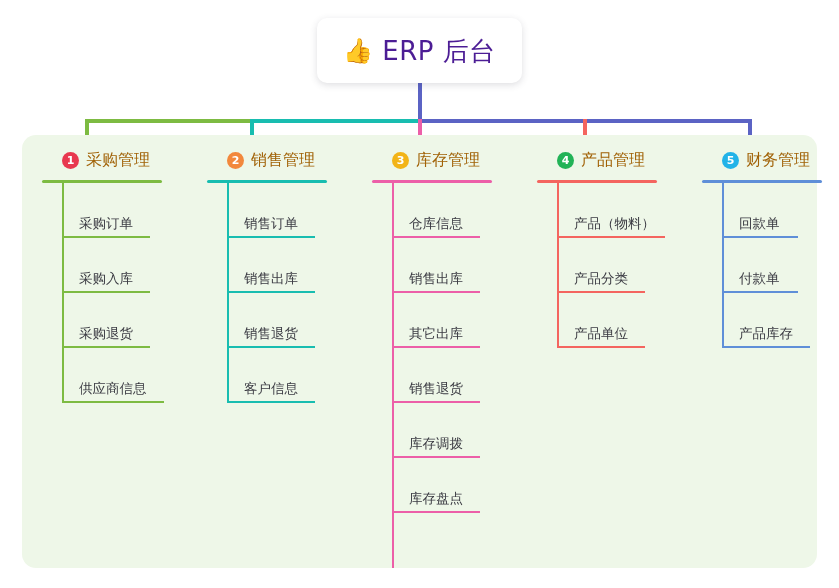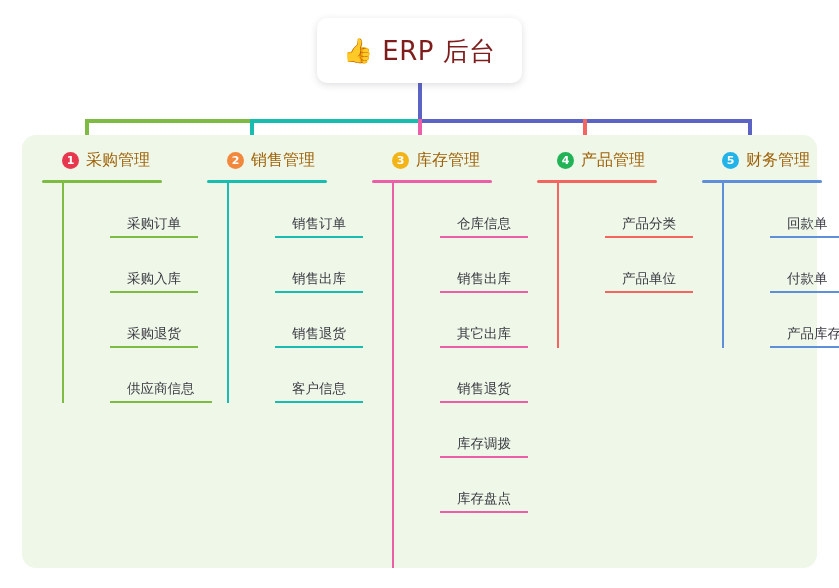--- a/index.html
+++ b/index.html
@@ -25,21 +25,21 @@
     background: #ffffff;
     border-radius: 10px;
     box-shadow: 0 2px 7px rgba(60,60,80,0.17);
     display: flex;
     align-items: center;
     justify-content: center;
     box-sizing: border-box;
   }
   #root-label {
     font-size: 26px;
-    color: #7f1d1d;
+    color: #4c1d95;
     letter-spacing: 0.5px;
     white-space: nowrap;
     line-height: 1;
   }
   #root-emoji {
     font-size: 24px;
     margin-right: 9px;
     line-height: 1;
   }
 
@@ -110,21 +110,20 @@
     position: absolute;
     left: 20px;
     top: 0;
     width: 2px;
   }
   .leaf {
     position: relative;
     height: 55px;
     box-sizing: border-box;
     padding-left: 14px;
-    margin-left: 48px;
   }
   .leaf-text {
     position: absolute;
     left: 17px;
     bottom: 8px;
     font-size: 13.5px;
     color: #3a3a42;
     white-space: nowrap;
     line-height: 1;
   }
@@ -249,20 +248,24 @@
     </div>
     <div class="column" style="left: 537px;">
       <div class="col-head">
         <span class="badge" style="background: rgb(34, 179, 87);">4</span>
         <span class="col-title">产品管理</span>
       </div>
       <div class="head-rule" style="background: rgb(244, 101, 95); width: 120px;"></div>
       <div class="items">
         <div class="spine" style="background: rgb(244, 101, 95); height: 165px;"></div>
         <div class="leaf">
+          <span class="leaf-text">产品（物料）</span>
+          <div class="leaf-rule" style="background: rgb(244, 101, 95); width: 108px;"></div>
+        </div>
+        <div class="leaf">
           <span class="leaf-text">产品分类</span>
           <div class="leaf-rule" style="background: rgb(244, 101, 95); width: 88px;"></div>
         </div>
         <div class="leaf">
           <span class="leaf-text">产品单位</span>
           <div class="leaf-rule" style="background: rgb(244, 101, 95); width: 88px;"></div>
         </div>
       </div>
     </div>
     <div class="column" style="left: 702px;">

